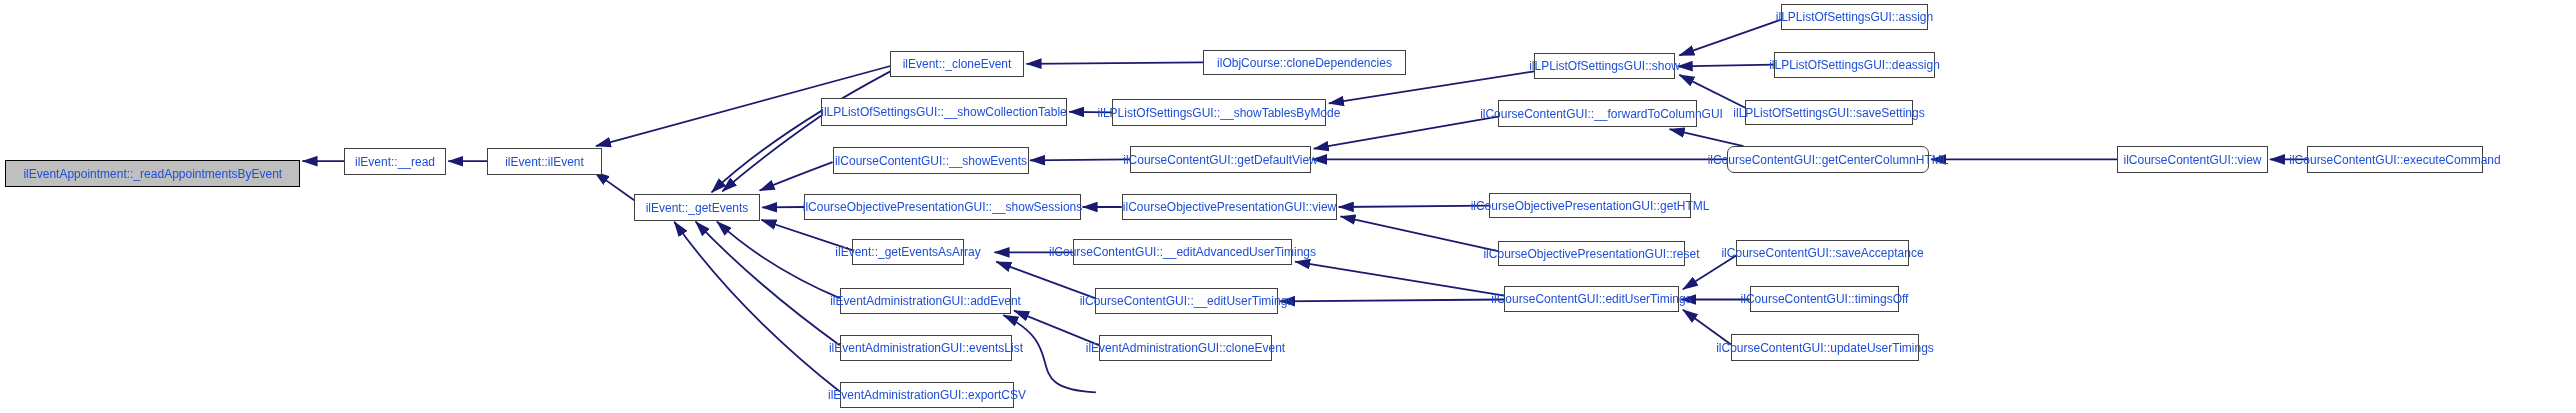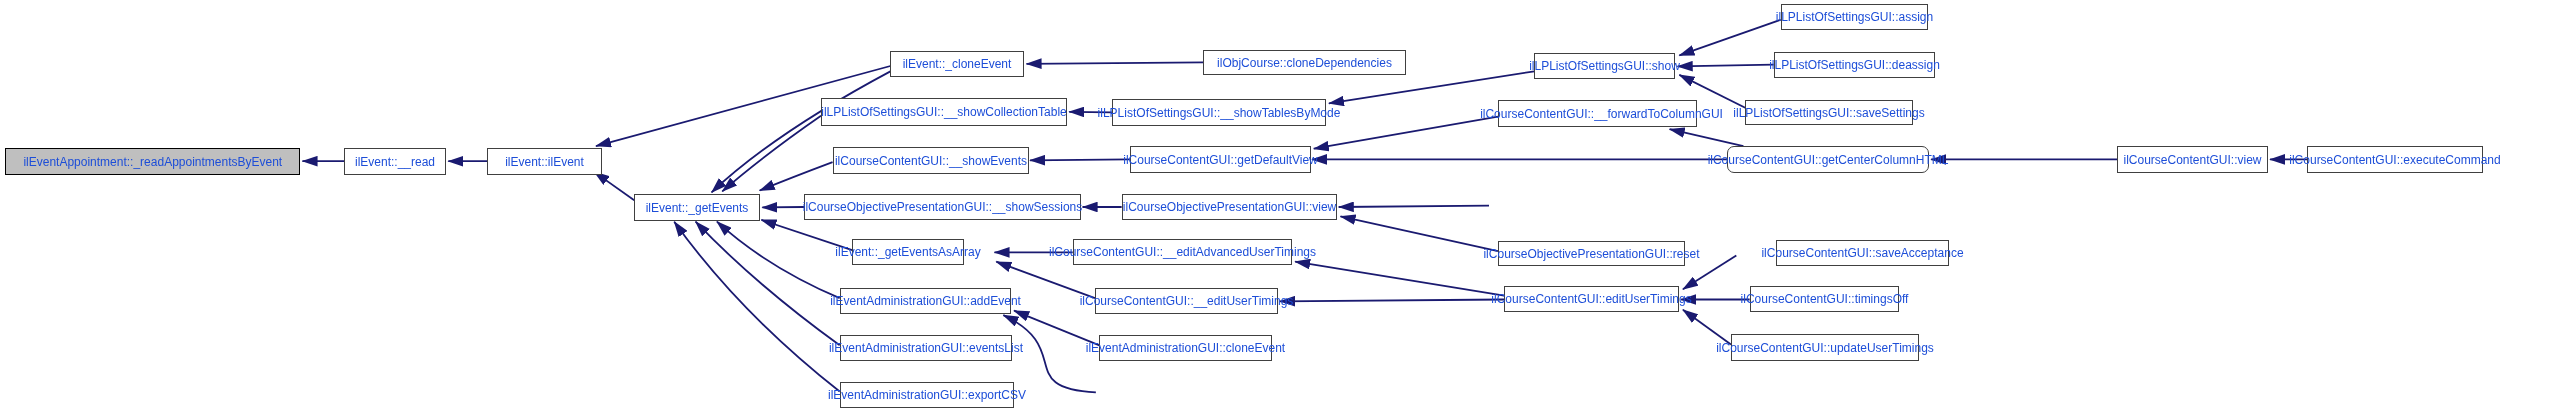--- a/index.html
+++ b/index.html
@@ -75,21 +75,21 @@
         <path class="edge" d="M 1231 335 L 1120 294" marker-end="url(#arrow)"></path>
         <path class="edge" d="M 1691 332 L 1456 294" marker-end="url(#arrow)"></path>
         <path class="edge" d="M 1691 336.5 L 1439 338.5" marker-end="url(#arrow)"></path>
         <path class="edge" d="M 1952 287 L 1892 325" marker-end="url(#arrow)"></path>
         <path class="edge" d="M 1967 336.5 L 1890 336.5" marker-end="url(#arrow)"></path>
         <path class="edge" d="M 1946 387 L 1892 348" marker-end="url(#arrow)"></path>
         <path class="edge" d="M 1236 388 L 1140 349" marker-end="url(#arrow)"></path>
         <path class="edge" d="M 1232 441 C 1140 436, 1208 392, 1128 354" marker-end="url(#arrow)"></path>
       </g>
   </svg>
-<div class="node hl" style="left: 5.3px; top: 148px; width: 295px; height: 27px;">ilEventAppointment::_readAppointmentsByEvent</div>
+<div class="node hl" style="left: 5.3px; top: 160px; width: 295px; height: 27px;">ilEventAppointment::_readAppointmentsByEvent</div>
     <div class="node" style="left: 344px; top: 148px; width: 102px; height: 27px;">ilEvent::__read</div>
     <div class="node" style="left: 487px; top: 148px; width: 115px; height: 27px;">ilEvent::ilEvent</div>
     <div class="node" style="left: 634px; top: 194px; width: 126px; height: 27px;">ilEvent::_getEvents</div>
     <div class="node" style="left: 890px; top: 51px; width: 134px; height: 26px;">ilEvent::_cloneEvent</div>
     <div class="node" style="left: 821px; top: 98px; width: 246px; height: 27.6px;">ilLPListOfSettingsGUI::__showCollectionTable</div>
     <div class="node" style="left: 833px; top: 147px; width: 196px; height: 27px;">ilCourseContentGUI::__showEvents</div>
     <div class="node" style="left: 804px; top: 194px; width: 277px; height: 26px;">ilCourseObjectivePresentationGUI::__showSessions</div>
     <div class="node" style="left: 852px; top: 239px; width: 112px; height: 26px;">ilEvent::_getEventsAsArray</div>
     <div class="node" style="left: 840px; top: 288px; width: 171px; height: 26px;">ilEventAdministrationGUI::addEvent</div>
     <div class="node" style="left: 840px; top: 335px; width: 172px; height: 26px;">ilEventAdministrationGUI::eventsList</div>
@@ -97,25 +97,26 @@
     <div class="node" style="left: 1203px; top: 50px; width: 203px; height: 25px;">ilObjCourse::cloneDependencies</div>
     <div class="node" style="left: 1112px; top: 99px; width: 214px; height: 27px;">ilLPListOfSettingsGUI::__showTablesByMode</div>
     <div class="node" style="left: 1130px; top: 146px; width: 181px; height: 27px;">ilCourseContentGUI::getDefaultView</div>
     <div class="node" style="left: 1122px; top: 194px; width: 215px; height: 26px;">ilCourseObjectivePresentationGUI::view</div>
     <div class="node" style="left: 1073px; top: 239px; width: 219px; height: 26px;">ilCourseContentGUI::__editAdvancedUserTimings</div>
     <div class="node" style="left: 1095px; top: 288px; width: 183px; height: 26px;">ilCourseContentGUI::__editUserTimings</div>
     <div class="node" style="left: 1099px; top: 335px; width: 173px; height: 26px;">ilEventAdministrationGUI::cloneEvent</div>
     <div class="node" style="left: 1096px; top: 382px; width: 178px; height: 26px; margin-top: 40px;">ilEventAdministrationGUI::createEvent</div>
     <div class="node" style="left: 1534px; top: 53px; width: 141px; height: 26px;">ilLPListOfSettingsGUI::show</div>
     <div class="node" style="left: 1498px; top: 100px; width: 199px; height: 27px; padding-left: 8px;">ilCourseContentGUI::__forwardToColumnGUI</div>
+    <div class="node" style="left: 1489px; top: 193px; width: 202px; height: 25px;">ilCourseObjectivePresentationGUI::getHTML</div>
     <div class="node" style="left: 1498px; top: 241px; width: 187px; height: 25px;">ilCourseObjectivePresentationGUI::reset</div>
     <div class="node" style="left: 1504px; top: 286px; width: 175px; height: 26px;">ilCourseContentGUI::editUserTimings</div>
     <div class="node" style="left: 1781px; top: 4.4px; width: 147px; height: 26px;">ilLPListOfSettingsGUI::assign</div>
     <div class="node" style="left: 1774px; top: 52px; width: 161px; height: 26px;">ilLPListOfSettingsGUI::deassign</div>
     <div class="node" style="left: 1745px; top: 100px; width: 168px; height: 25px;">ilLPListOfSettingsGUI::saveSettings</div>
     <div class="node" style="left: 1727px; top: 146px; width: 202px; height: 27px; border-radius: 7px;">ilCourseContentGUI::getCenterColumnHTML</div>
-    <div class="node" style="left: 1736px; top: 240px; width: 173px; height: 26px; margin-left: 40px;">ilCourseContentGUI::saveAcceptance</div>
+    <div class="node" style="left: 1736px; top: 240px; width: 173px; height: 26px;">ilCourseContentGUI::saveAcceptance</div>
     <div class="node" style="left: 1750px; top: 286px; width: 149px; height: 26px;">ilCourseContentGUI::timingsOff</div>
     <div class="node" style="left: 1731px; top: 334px; width: 188px; height: 27px;">ilCourseContentGUI::updateUserTimings</div>
     <div class="node" style="left: 2117px; top: 146px; width: 151px; height: 27px;">ilCourseContentGUI::view</div>
     <div class="node" style="left: 2307px; top: 146px; width: 176px; height: 27px;">ilCourseContentGUI::executeCommand</div>
   </div>
 
 
 </body></html>

